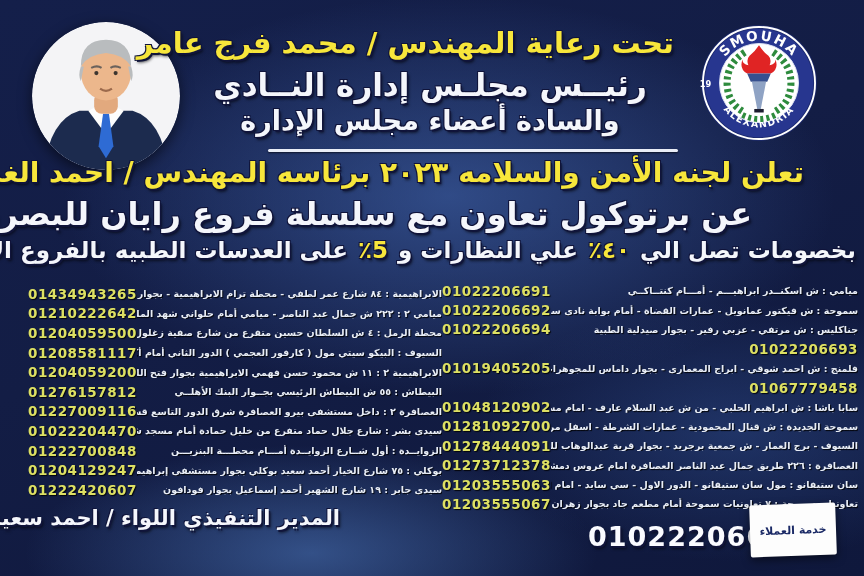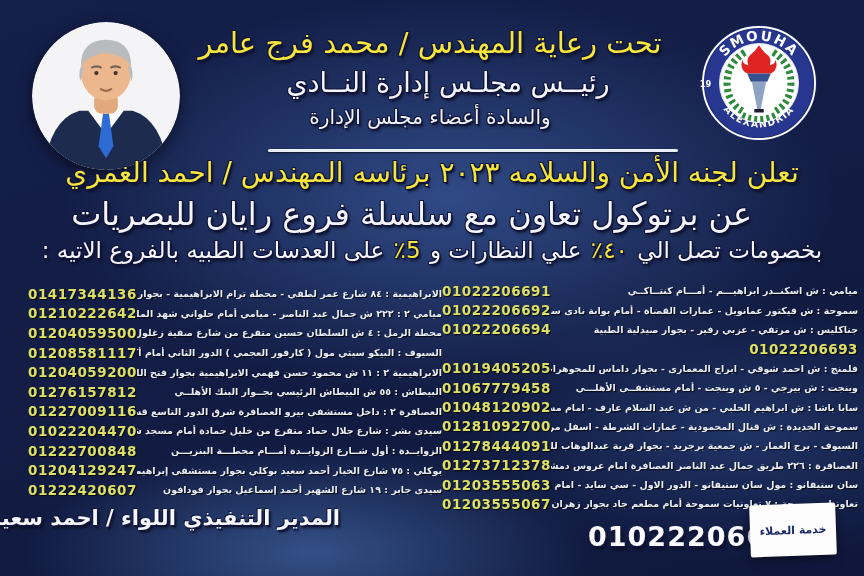--- a/index.html
+++ b/index.html
@@ -11,21 +11,21 @@
     background:
       radial-gradient(ellipse 62% 48% at 52% 34%, rgba(72,112,188,.55), rgba(72,112,188,0) 72%),
       radial-gradient(ellipse 46% 26% at 36% 96%, rgba(86,134,206,.5), rgba(86,134,206,0) 72%),
       radial-gradient(ellipse 40% 30% at 85% 75%, rgba(60,100,175,.35), rgba(60,100,175,0) 75%),
       linear-gradient(160deg,#141f4a 0%, #131d45 45%, #0f183c 100%);
     direction:rtl;
   }
   .abs{position:absolute;}
   
   .hl{
-    text-align:center;font-weight:normal;white-space:nowrap;
+    text-align:center;font-weight:bold;white-space:nowrap;
     text-shadow:1.5px 1.5px 0 #10143a, -1px -1px 0 #10143a, 1px -1px 0 #10143a, -1px 1px 0 #10143a, 2px 3px 3px rgba(0,0,0,.6);
   }
   .yellow{color:#f7e63b;}
   .white{color:#f4f6fb;}
   .rule{background:#e9edf6;border-radius:2px;box-shadow:0 1px 2px rgba(0,0,0,.6);}
   
   .portrait{border-radius:50%;overflow:hidden;box-shadow:0 4px 14px rgba(0,0,0,.55);}
   
   .branch-col{display:flex;flex-direction:column;}
   .branch-row{display:flex;justify-content:space-between;align-items:center;direction:rtl;}
@@ -119,38 +119,38 @@
       <g>
         <path d="M50 18 Q54 24 58 27 Q61 30 59 35 Q64 34 64 30 Q67 38 60 42 L40 42 Q33 38 36 30 Q36 34 41 35 Q39 30 42 27 Q46 24 50 18 Z" fill="#e02424"></path>
         <path d="M40 42 L60 42 L57 49 L43 49 Z" fill="#37508f"></path>
         <path d="M44 49 L56 49 L51.5 72 L48.5 72 Z" fill="#8fa3c4"></path>
         <path d="M46 72 L54 72 L54 75 L46 75 Z" fill="#1c1c2e"></path>
       </g>
     </svg>
   </div>
 
   <div class="abs hl yellow" style="left:186px;top:26px;width:488px;font-size:29px;">تحت رعاية المهندس / محمد فرج عامر</div>
-  <div class="abs hl white" style="left:204px;top:67px;width:488px;font-size:27px;">رئيــس مجلـس إدارة النــادي</div>
-  <div class="abs hl white" style="left:186px;top:105px;width:488px;font-size:20px;">والسادة أعضاء مجلس الإدارة</div>
+  <div class="abs hl white" style="left:186px;top:67px;width:488px;font-size:31px;">رئيــس مجلـس إدارة النــادي</div>
+  <div class="abs hl white" style="left:186px;top:105px;width:488px;font-size:27px;">والسادة أعضاء مجلس الإدارة</div>
   <div class="abs rule" style="left:268px;top:149px;width:410px;height:3px;"></div>
 
   <div class="abs hl yellow" style="left:60px;top:156px;width:744px;font-size:28px;">تعلن لجنه الأمن والسلامه ٢٠٢٣ برئاسه المهندس / احمد الغمري</div>
   <div class="abs hl white" style="left:112px;top:195px;width:640px;font-size:32px;">عن برتوكول تعاون مع سلسلة فروع رايان للبصريات</div>
   <div class="abs hl white" style="left:8px;top:237px;width:848px;font-size:23px;">
     <span>بخصومات تصل الي</span>
     <span class="pct">٤٠٪</span>
     <span>علي النظارات و</span>
     <span class="pct">5٪</span>
     <span>على العدسات الطبيه بالفروع الاتيه :</span>
   </div>
 
   <div class="abs branch-col col-left" style="left:28px;top:284px;width:414px;">
       <div class="branch-row">
         <span class="branch-desc">الابراهيمية : ٨٤ شارع عمر لطفي - محطة ترام الابراهيمية - بجوار أكتشيف</span>
-        <span class="branch-phone">01417344136</span>
+        <span class="branch-phone">01434943265</span>
       </div>
       <div class="branch-row">
         <span class="branch-desc">ميامي ٢ : ٢٢٢ ش جمال عبد الناصر - ميامي أمام حلواني شهد الملكة</span>
         <span class="branch-phone">01210222642</span>
       </div>
       <div class="branch-row">
         <span class="branch-desc">محطة الرمل : ٤ ش السلطان حسين متفرع من شارع صفية زغلول الدور الأول</span>
         <span class="branch-phone">01204059500</span>
       </div>
       <div class="branch-row">
@@ -200,21 +200,20 @@
         <span class="branch-phone">01022206694</span>
       </div>
       <div class="branch-row">
         <span class="branch-phone">01022206693</span>
       </div>
       <div class="branch-row">
         <span class="branch-desc">فلمنج : ش احمد شوقي - ابراج المعماري - بجوار داماس للمجوهرات</span>
         <span class="branch-phone">01019405205</span>
       </div>
       <div class="branch-row">
-        <span class="branch-desc">وينجت : ش بيرجي - ٥ ش وينجت - أمام مستشفــى الأهلـــي</span>
         <span class="branch-phone">01067779458</span>
       </div>
       <div class="branch-row">
         <span class="branch-desc">سابا باشا : ش ابراهيم الحلبي - من ش عبد السلام عارف - امام مستشفى ابراهيم عبيد</span>
         <span class="branch-phone">01048120902</span>
       </div>
       <div class="branch-row">
         <span class="branch-desc">سموحة الجديدة : ش قنال المحمودية - عمارات الشرطة - اسفل مركز د. كبير للعيون</span>
         <span class="branch-phone">01281092700</span>
       </div>

